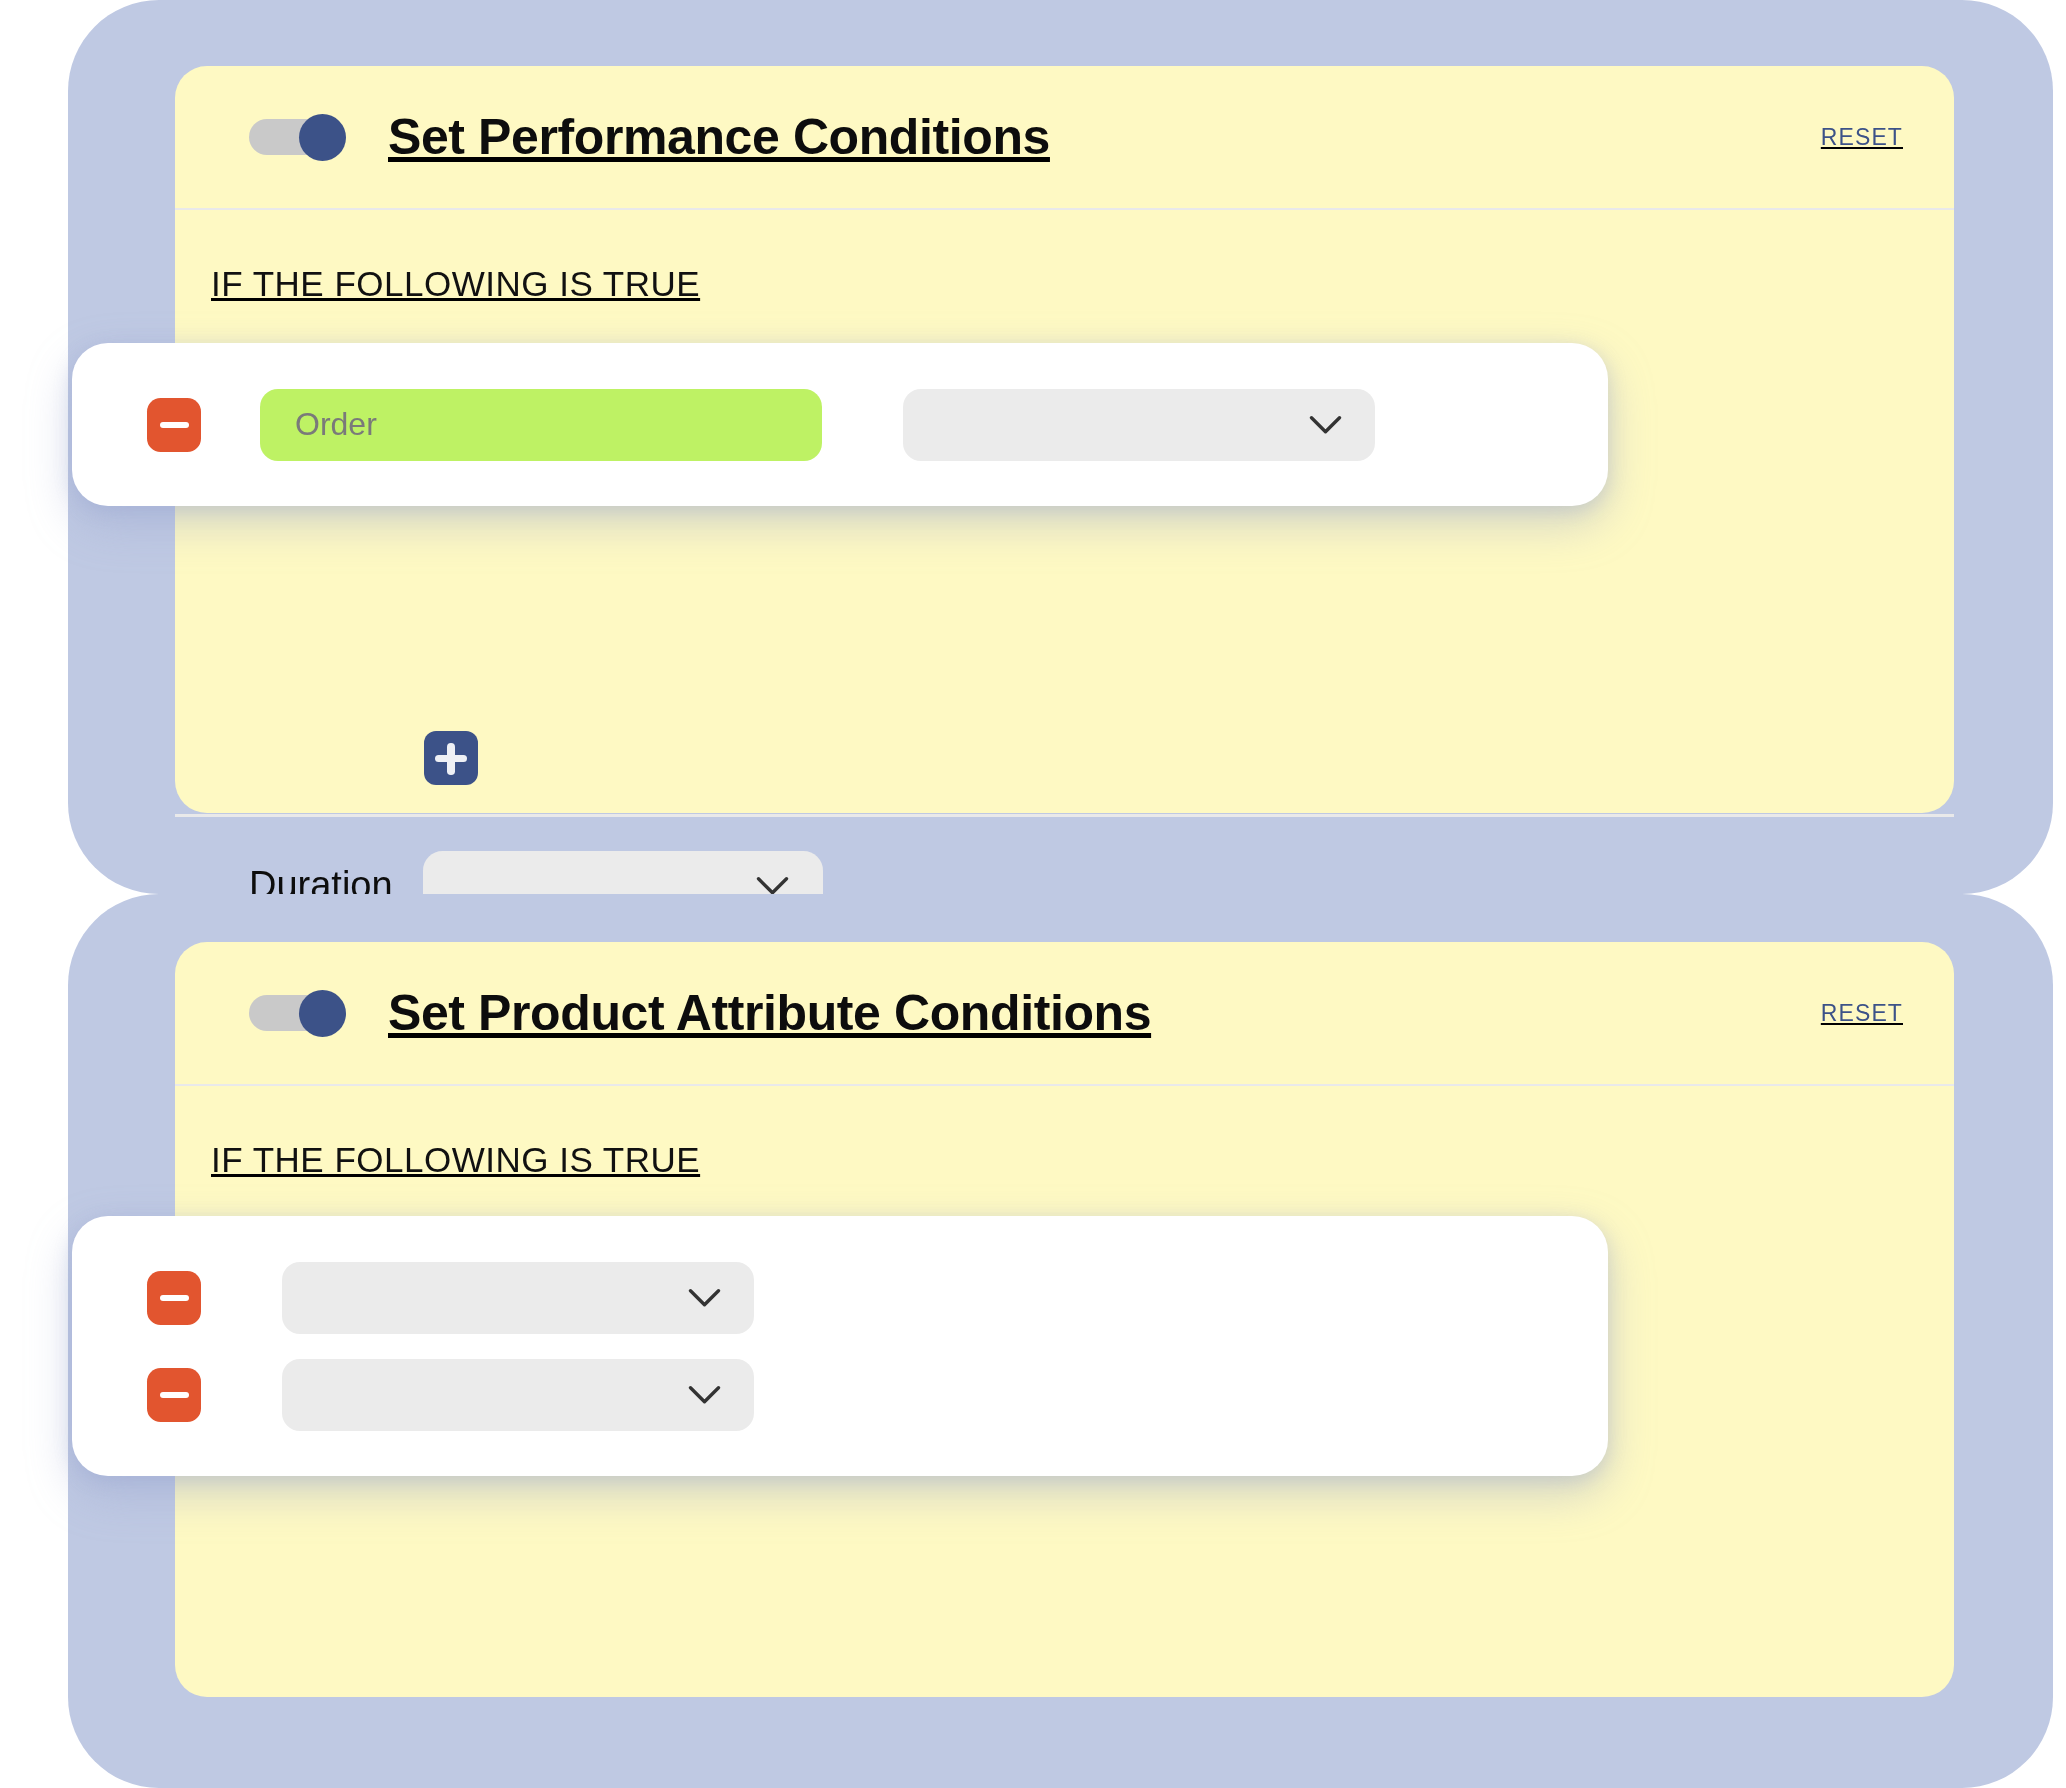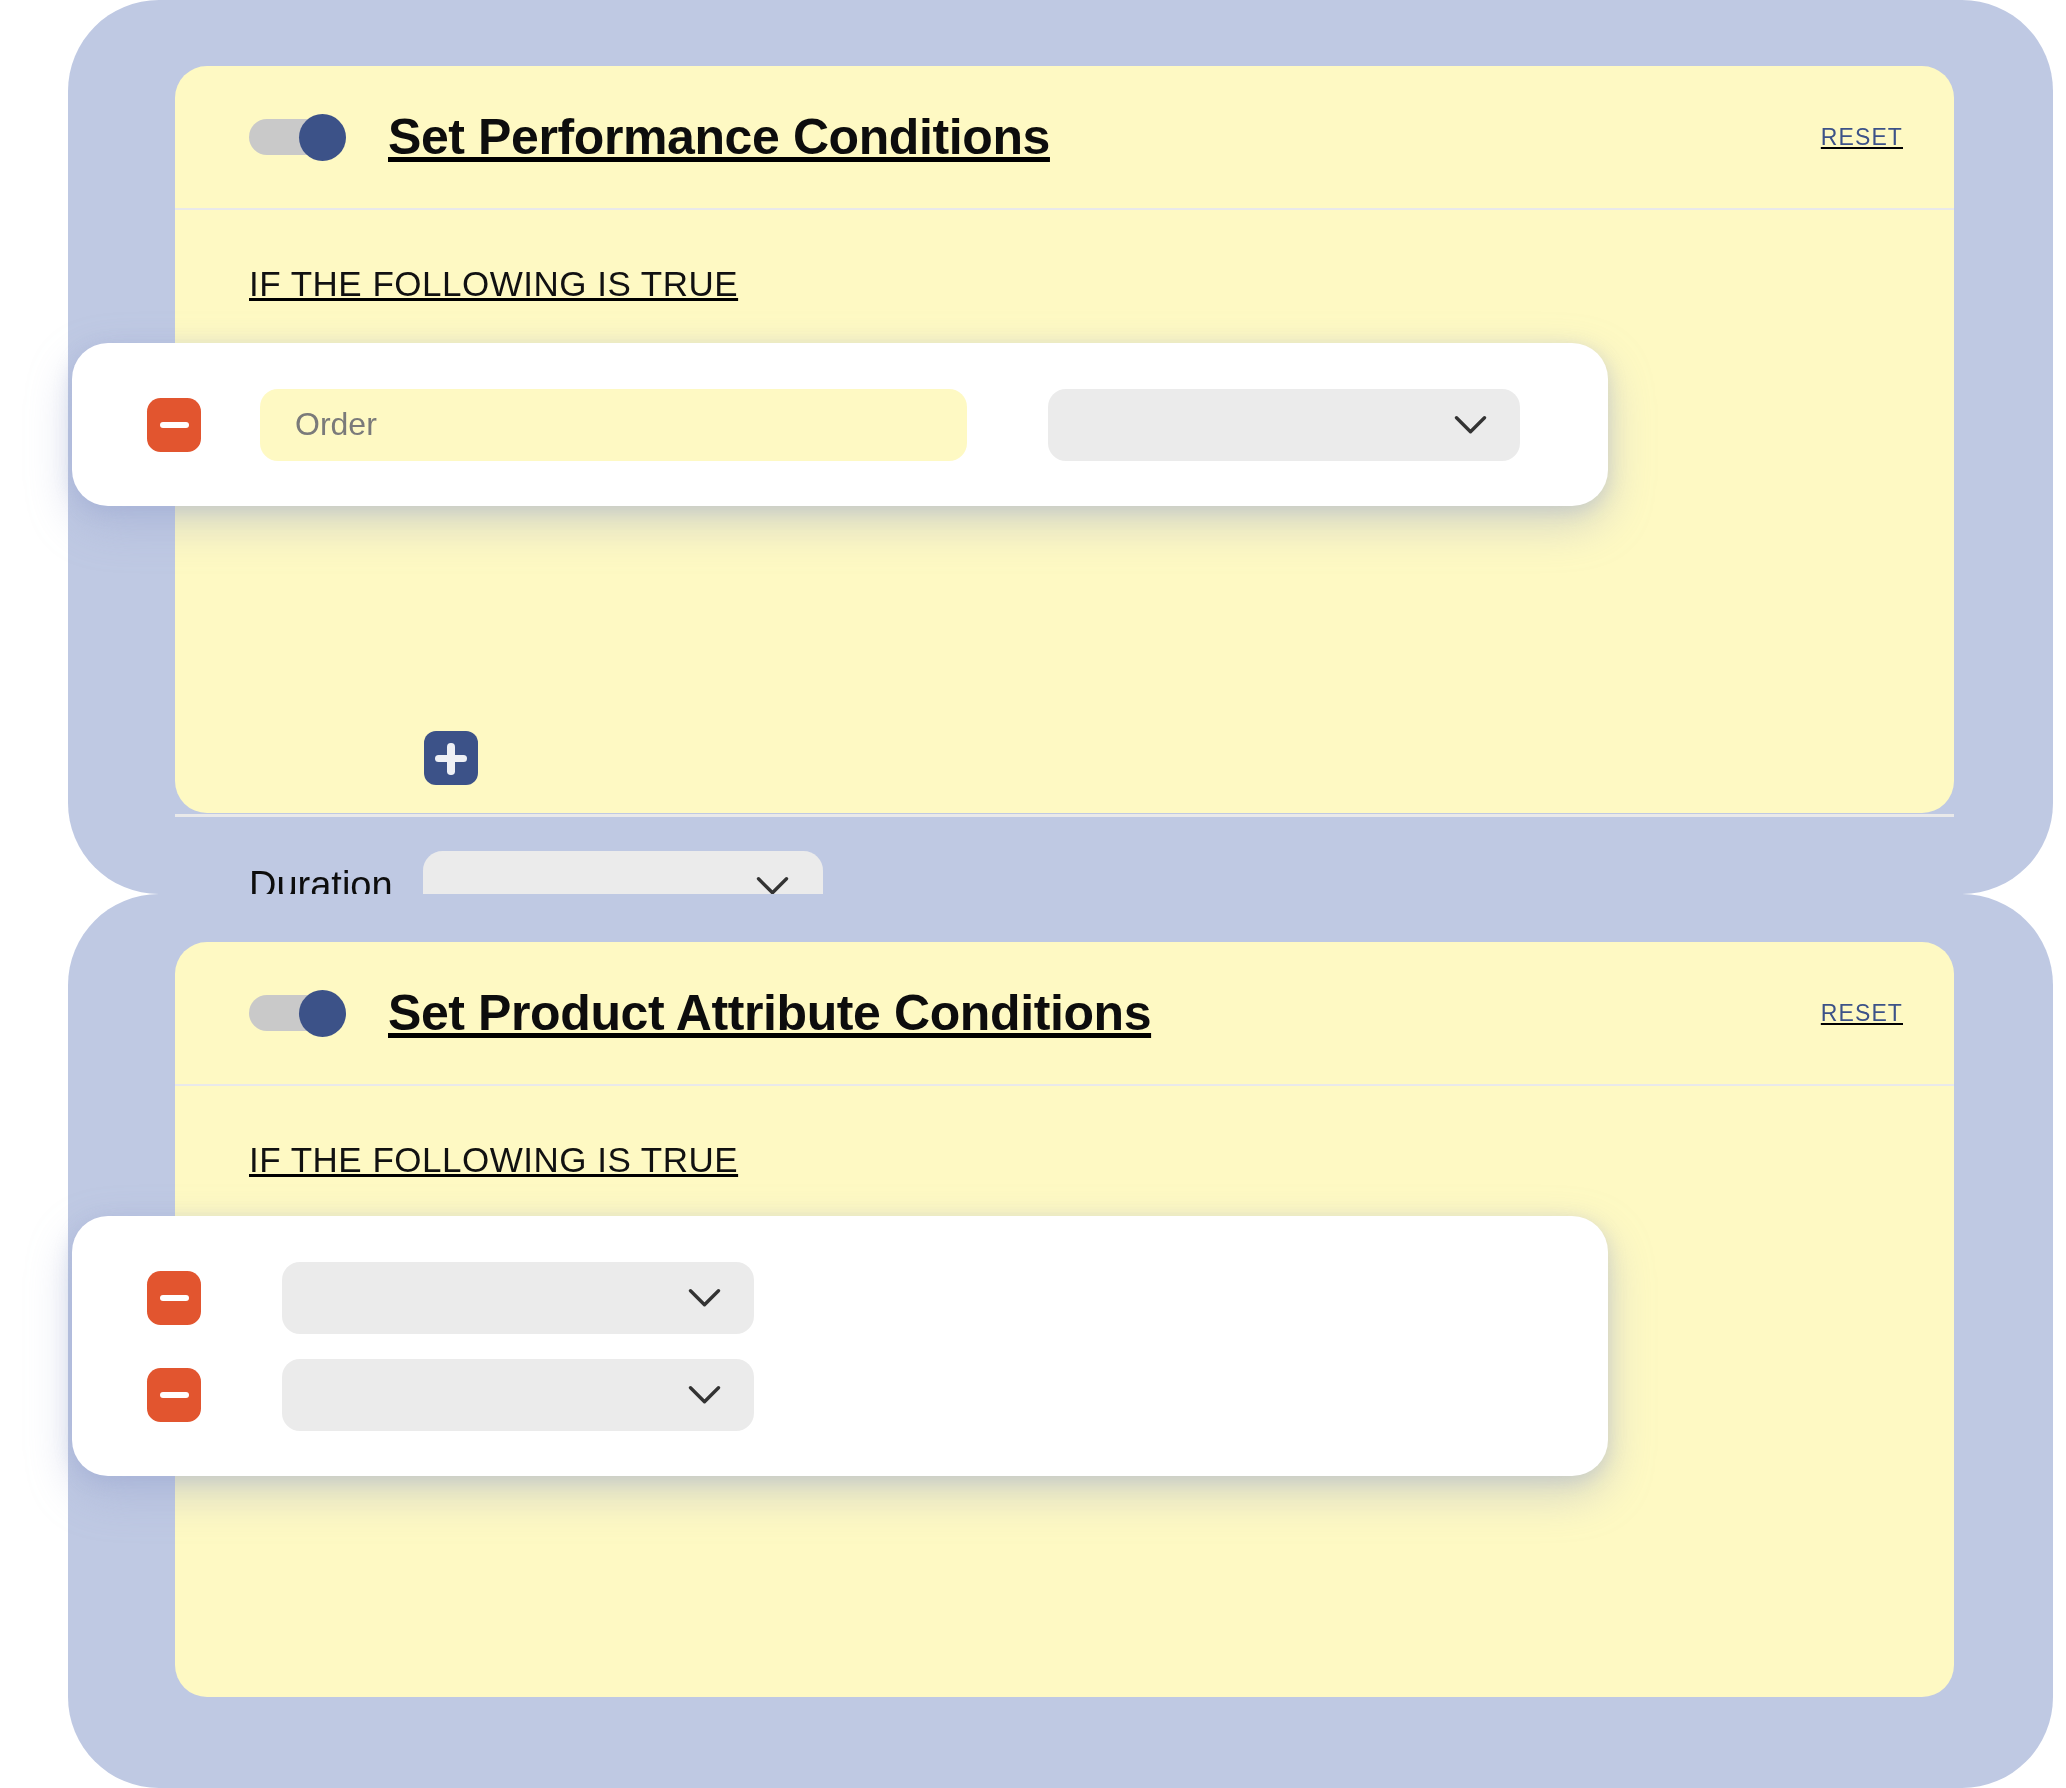--- a/index.html
+++ b/index.html
@@ -78,21 +78,21 @@
     font-family: "Liberation Sans", sans-serif;
     cursor: pointer;
   }
   .divider {
     height: 2.3px;
     background: #e9e9ea;
     width: 100%;
   }
 
   
-  .card-body { position: relative; padding: 0 0 0 74px; }
+  .card-body { position: relative; padding: 0 0 0 36px; }
   .cond-label {
     font-size: 35px;
     color: #111111;
     letter-spacing: 0.5px;
     padding-top: 54px;
     padding-bottom: 27px;
   }
 
   
   .cond-panel {
@@ -125,23 +125,23 @@
   .minus-btn::before {
     content: "";
     position: absolute;
     left: 13px; top: 24px;
     width: 29px; height: 6.8px;
     background: #ffffff;
     border-radius: 3.8px;
   }
   .field-text {
     margin-left: 59px;
-    width: 707px;
+    width: 562px;
     height: 72px;
-    background: #fef9c3;
+    background: #bef264;
     border-radius: 18px;
     border: none;
     display: flex;
     align-items: center;
     padding: 0 35px;
     font-size: 32px;
     color: #7a7a7a;
     font-family: "Liberation Sans", sans-serif;
   }
   .field-select {

